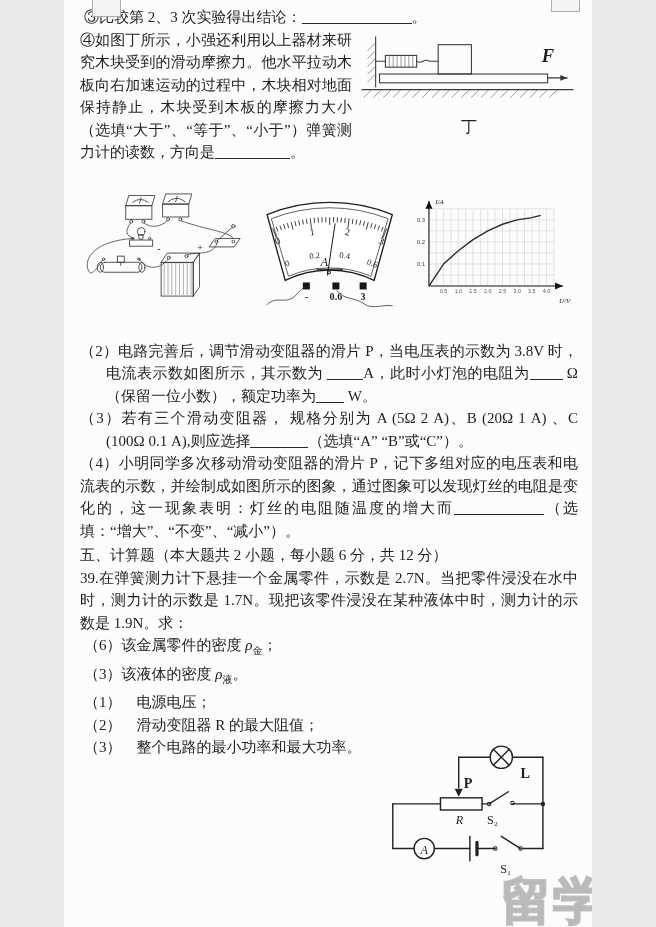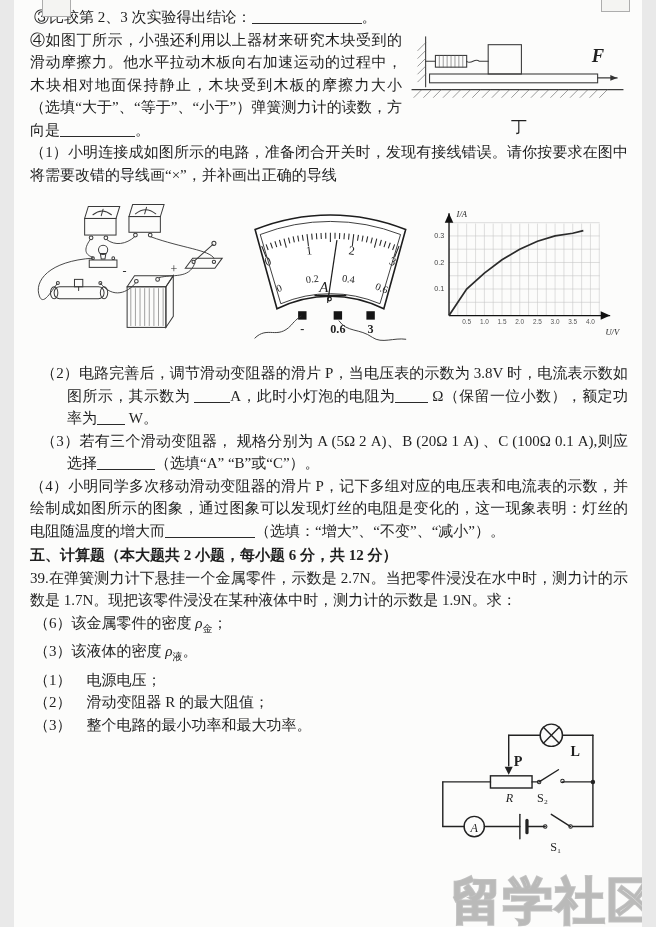--- a/index.html
+++ b/index.html
@@ -1,25 +1,25 @@
 <!DOCTYPE html>
 <html><head>
 <meta charset="utf-8">
 <style>
   html,body{margin:0;padding:0;background:#e9e9e9;}
-  .page{position:relative;width:628px;height:927px;margin:0 auto;background:#fcfcfb;
+  .page{position:relative;width:528px;height:927px;margin:0 auto;background:#fcfcfb;
         font-family:"Liberation Serif",serif;font-size:15px;line-height:22.5px;color:#1f1f1f;
         overflow:hidden;box-sizing:border-box;}
   .content{padding:6px 14px 0 16px;}
   p{margin:0;text-align:justify;}
   .mt2{margin-top:2px}
-  .bold{font-weight:bold;}
+  .bold{font-weight:normal;}
   .blank{display:inline-block;border-bottom:1px solid #2a2a2a;height:14px;vertical-align:-2px;}
   .w110{width:110px}.w75{width:75px}.w36{width:36px}.w33{width:33px}.w28{width:28px}.w58{width:58px}.w90{width:90px}
-  .hang{margin-left:11px;padding-left:26px;text-indent:-26px;}
+  .hang{padding-left:26px;text-indent:-26px;}
   .ind{margin-left:4px;}
   .clear{clear:both;height:0;}
   sub{font-size:10px;}
   .ital{font-style:italic;}
   .corner{position:absolute;border:1px solid #adadad;border-top:none;background:#f4f4f2;}
   .corner.tl{left:28px;top:0;width:27px;height:16px;}
   .corner.tr{right:12px;top:0;width:27px;height:11px;}
   
   .fig-ding{float:right;width:218px;margin:2px 0 0 8px;text-align:center;}
   .fig-q40{float:right;width:196px;height:142px;margin:48px 0 0 4px;}
@@ -112,21 +112,20 @@
             <path d="M212,48 l-7,-3 v6 Z" fill="#333" stroke="none"></path>
           </g>
           <text x="186" y="32" font-size="19" font-style="italic" font-weight="bold">F</text>
         </svg>
         <div style="font-size:16px;line-height:20px;">丁</div>
       </div>
       <p><span>④如图丁所示，小强还利用以上器材来研究木块受到的滑动摩擦力。他水平拉动木板向右加速运动的过程中，木块相对地面保持静止，木块受到木板的摩擦力大小（选填“大于”、“等于”、“小于”）弹簧测力计的读数，方向是</span><span class="blank w75"></span><span>。</span></p>
       <div class="clear"></div>
     </div>
 
-    <p>（1）小明连接成如图所示的电路，准备闭合开关时，发现有接线错误。请你按要求在图中将需要改错的导线画“×”，并补画出正确的导线</p>
 
     <div class="figrow">
 
       <svg width="232" height="152" viewBox="0 0 235 152">
         <g class="sk">
           <path d="M57,18 L61,5 L95,5 L91,18 Z"></path>
           <rect x="57" y="18" width="34" height="18"></rect>
           <path d="M66,14 Q76,6 86,14"></path>
           <line x1="75" y1="15" x2="77" y2="8"></line>
           <circle cx="64" cy="39" r="2"></circle>

